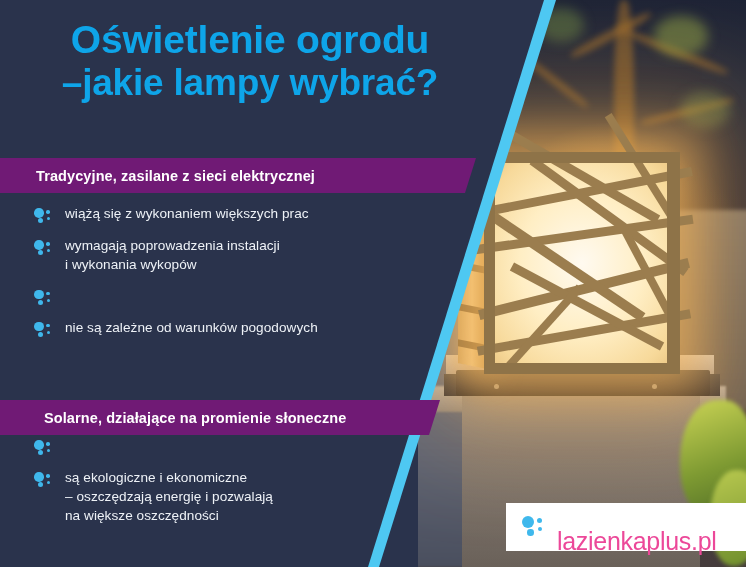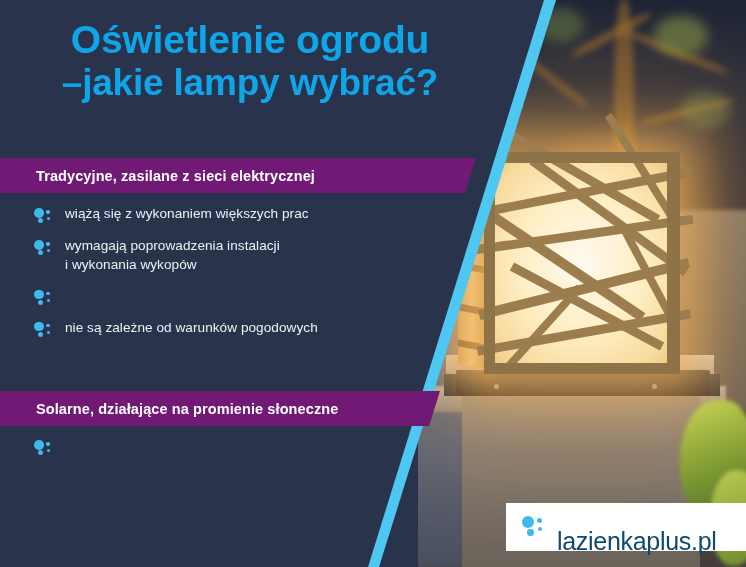--- a/index.html
+++ b/index.html
@@ -113,21 +113,21 @@
   .title-line2{
     font-size:37px; font-weight:bold; line-height:1.15; letter-spacing:-.2px;
   }
 
   
   .band{
     position:absolute; left:0; height:35px; background:#701a75;
     display:flex; align-items:center;
   }
   .band-1{ top:158px; width:476px; clip-path:polygon(0 0,476px 0,465px 35px,0 35px); }
-  .band-2{ top:391px; width:440px; clip-path:polygon(0 0,440px 0,429px 35px,0 35px); }
+  .band-2{ top:400px; width:440px; clip-path:polygon(0 0,440px 0,429px 35px,0 35px);padding-left:8px; }
   .band-label{
     color:#ffffff; font-size:14.5px; font-weight:bold; margin-left:36px;
     letter-spacing:.1px; white-space:nowrap;
   }
 
   
   .list{ position:absolute; left:34px; width:420px; }
   .list-1{ top:205px; }
   .list-2{ top:437px; }
   .item{ display:flex; align-items:flex-start; margin-bottom:12px; }
@@ -148,21 +148,21 @@
   .logo-box{
     position:absolute; left:506px; top:503px; width:240px; height:48px;
     background:#ffffff; display:flex; align-items:center; padding-left:16px;
   }
   .logo-mark{ position:relative; width:26px; height:22px; flex:0 0 26px; margin-right:9px; }
   .logo-mark i{ position:absolute; display:block; border-radius:50%; background:#3fb8ec; }
   .l-big{ width:12px;  height:12px;  left:0;    top:0; }
   .l-sm1{ width:6.5px; height:6.5px; left:5px;  top:13px; }
   .l-sm2{ width:5px;   height:5px;   left:15px; top:2px; }
   .l-sm3{ width:4.2px; height:4.2px; left:16px; top:11px; }
-  .logo-text{ color:#0c4a6e; font-size:25px; letter-spacing:-.3px;margin-top:28px; }
+  .logo-text{ color:#ec4899; font-size:25px; letter-spacing:-.3px;margin-top:28px; }
 </style>
 </head>
 <body>
 
 <div id="canvas">
 
   <div class="photo">
     <div class="photo-sky"></div>
 
     <div class="tree" style="left:196px;top:0;width:20px;height:250px;"></div>
@@ -271,20 +271,31 @@
 
   <div class="list list-2">
     <div class="item">
       <span class="bullet">
         <i class="b-big"></i>
           <i class="b-sm1"></i>
           <i class="b-sm2"></i>
           <i class="b-sm3"></i>
       </span>
     </div>
+    <div class="item">
+      <span class="bullet">
+        <i class="b-big"></i>
+          <i class="b-sm1"></i>
+          <i class="b-sm2"></i>
+          <i class="b-sm3"></i>
+      </span>
+      <span class="item-text">są ekologiczne i ekonomiczne
+– oszczędzają energię i pozwalają
+na większe oszczędności</span>
+    </div>
   </div>
 
   <div class="logo-box">
     <span class="logo-mark">
       <i class="l-big"></i>
         <i class="l-sm1"></i>
         <i class="l-sm2"></i>
         <i class="l-sm3"></i>
     </span>
     <span class="logo-text">lazienkaplus.pl</span>

